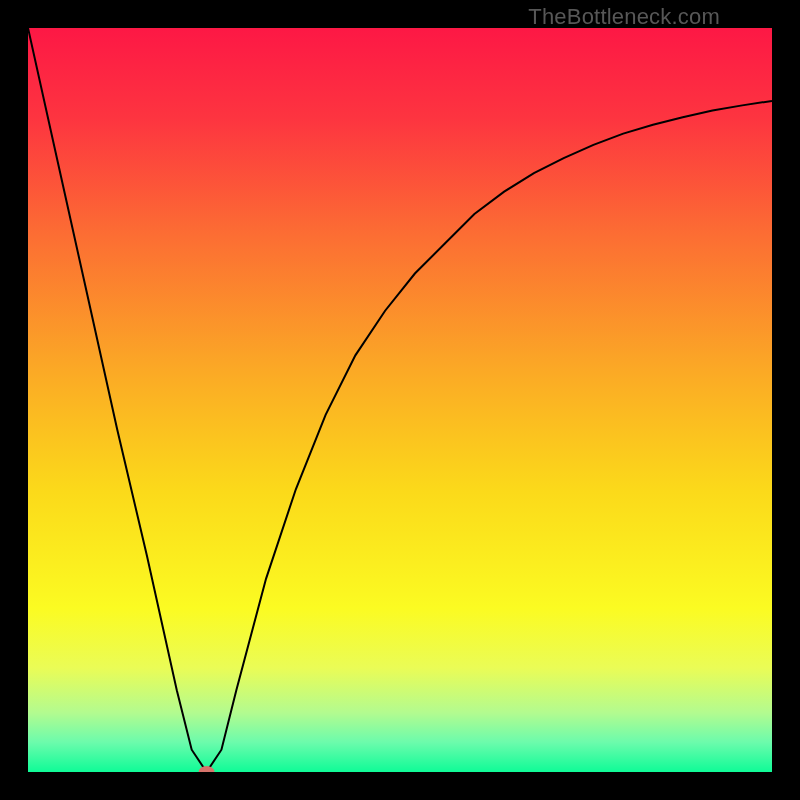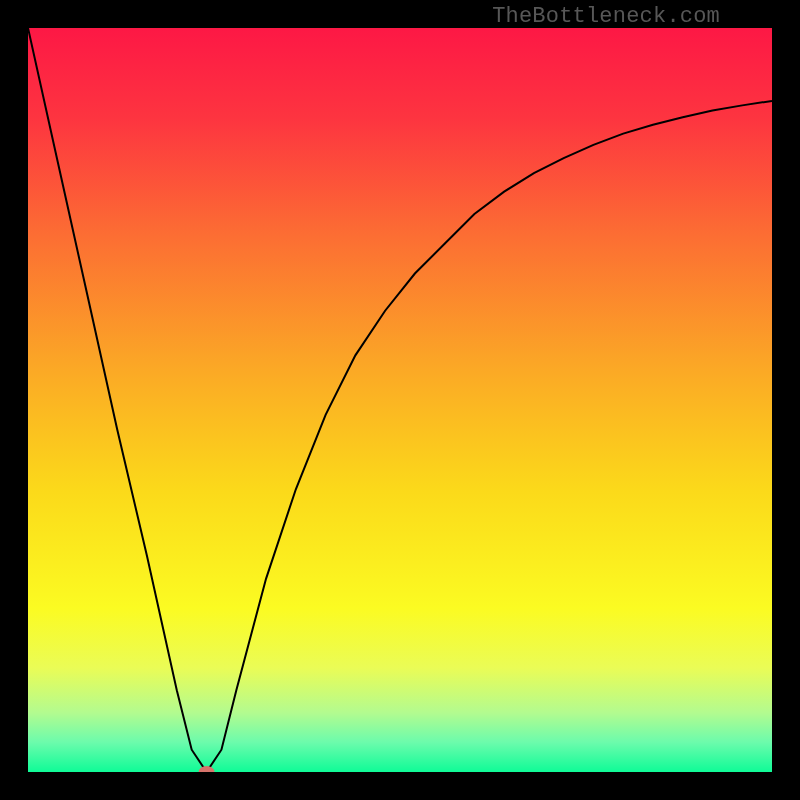--- a/index.html
+++ b/index.html
@@ -9,21 +9,20 @@
     height: 800px;
     overflow: hidden;
     background: #000;
     font-family: Arial, Helvetica, sans-serif;
   }
   .frame {
     position: relative;
     width: 728px;
     height: 800px;
     background: #000;
-    font-family: Liberation Mono, monospace;
   }
   .plot {
     position: absolute;
     left: 28px;
     top: 28px;
     width: 744px;
     height: 744px;
     
   }
   .plot svg {

